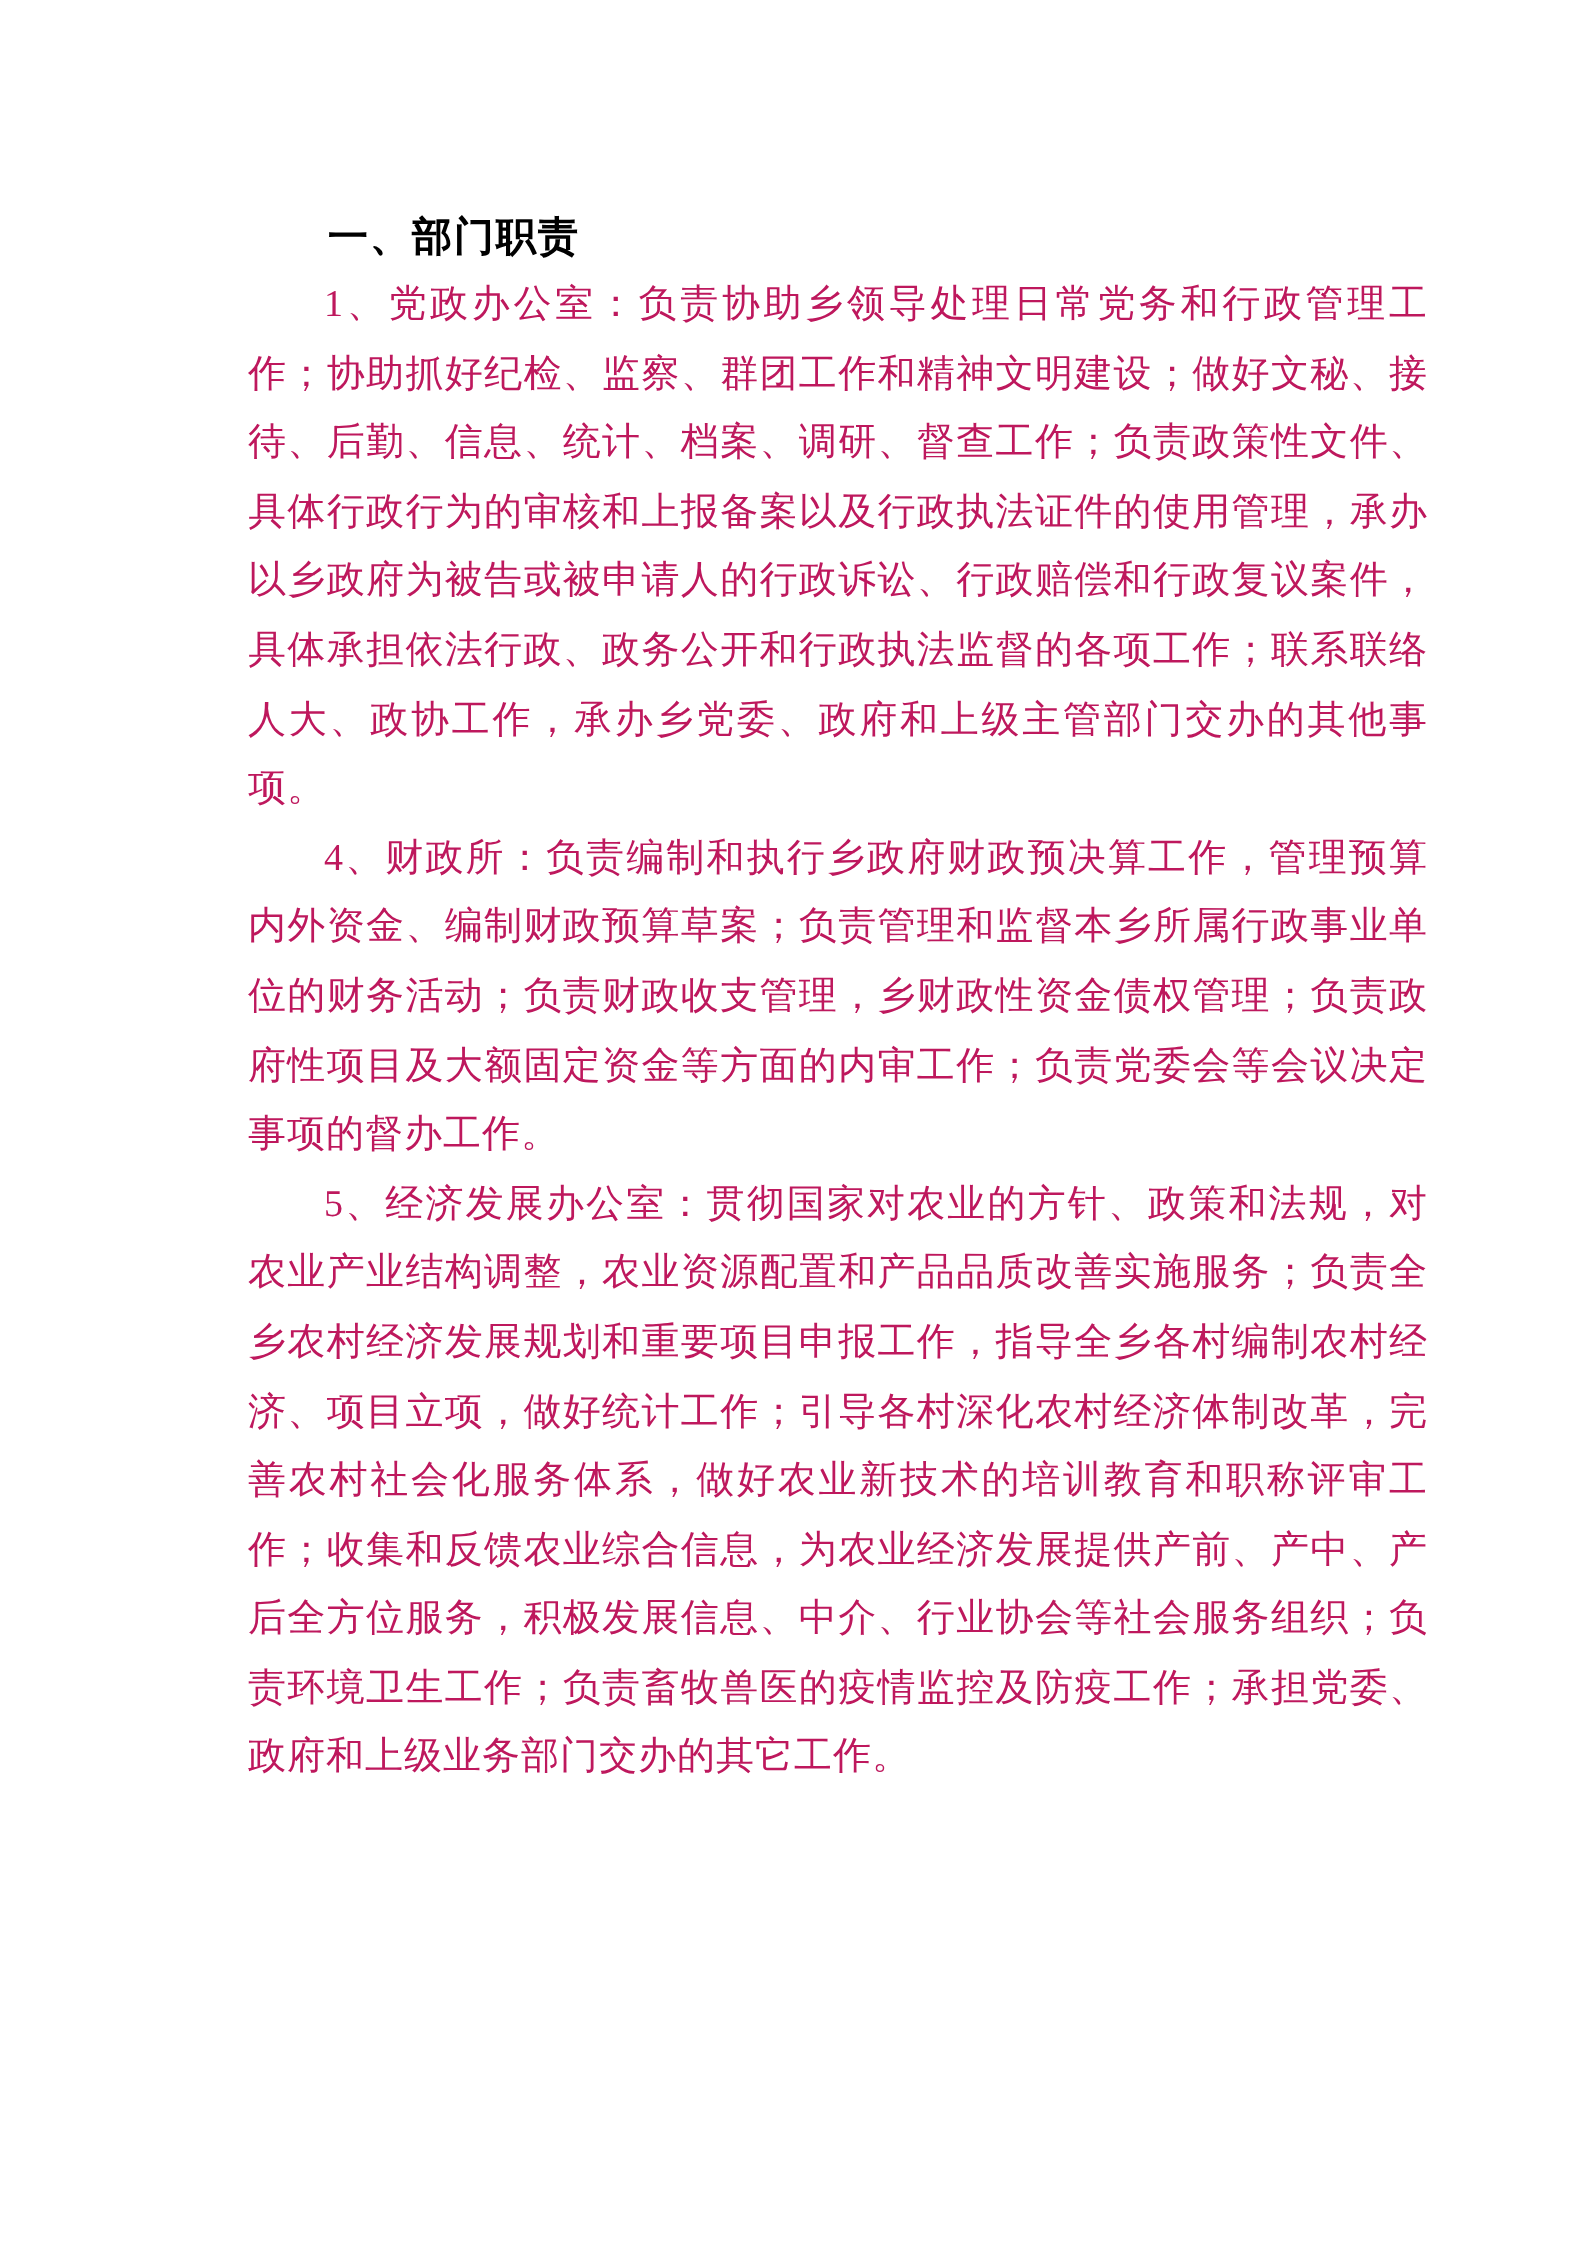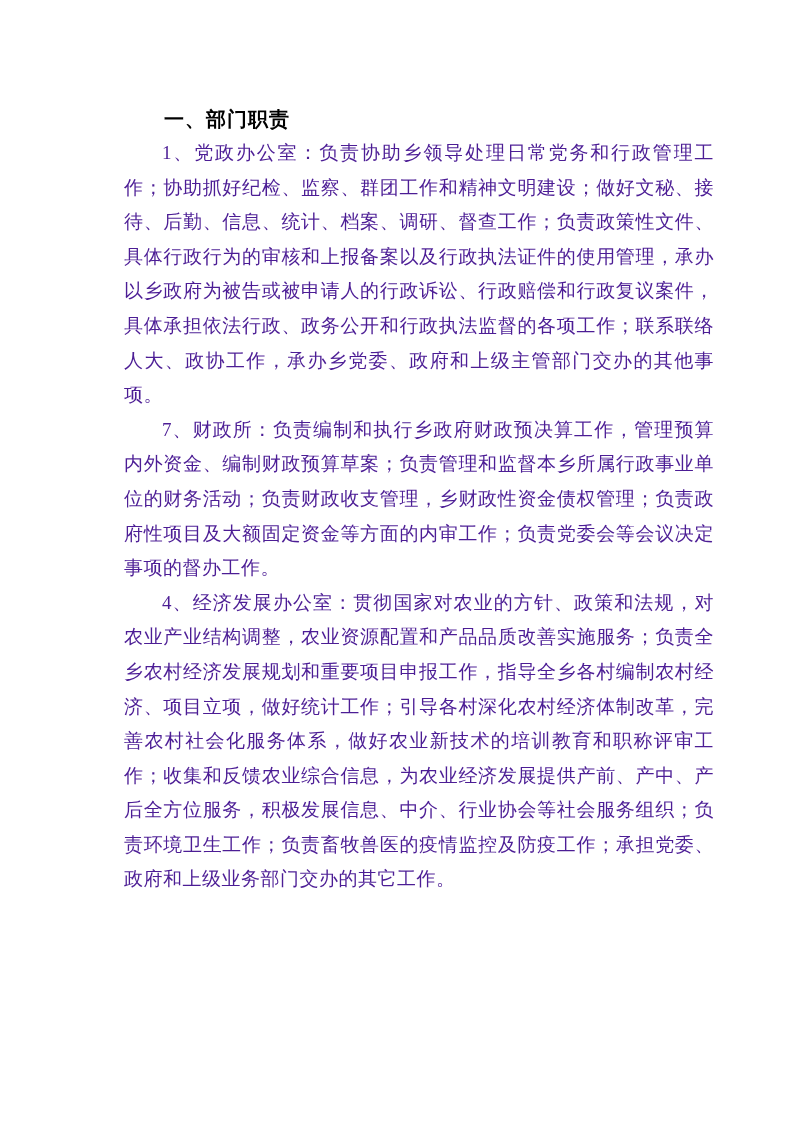--- a/index.html
+++ b/index.html
@@ -25,29 +25,29 @@
     line-height: 34px;
     color: #000000;
     text-indent: 2em;
     letter-spacing: 1px;
   }
   .doc-para {
     margin: 0;
     font-family: "Liberation Serif", serif;
     font-size: 19px;
     line-height: 34.6px;
-    color: #4c1d95;
+    color: #be185d;
     text-align: justify;
     text-justify: inter-ideograph;
     text-indent: 2em;
     word-break: break-all;
     letter-spacing: 0.5px;
   }
 </style>
 </head>
 <body>
 
 <div class="doc-page">
   <h1 class="doc-title">一、部门职责</h1>
   <p class="doc-para">1、党政办公室：负责协助乡领导处理日常党务和行政管理工作；协助抓好纪检、监察、群团工作和精神文明建设；做好文秘、接待、后勤、信息、统计、档案、调研、督查工作；负责政策性文件、具体行政行为的审核和上报备案以及行政执法证件的使用管理，承办以乡政府为被告或被申请人的行政诉讼、行政赔偿和行政复议案件，具体承担依法行政、政务公开和行政执法监督的各项工作；联系联络人大、政协工作，承办乡党委、政府和上级主管部门交办的其他事项。</p>
-  <p class="doc-para">7、财政所：负责编制和执行乡政府财政预决算工作，管理预算内外资金、编制财政预算草案；负责管理和监督本乡所属行政事业单位的财务活动；负责财政收支管理，乡财政性资金债权管理；负责政府性项目及大额固定资金等方面的内审工作；负责党委会等会议决定事项的督办工作。</p>
-  <p class="doc-para">4、经济发展办公室：贯彻国家对农业的方针、政策和法规，对农业产业结构调整，农业资源配置和产品品质改善实施服务；负责全乡农村经济发展规划和重要项目申报工作，指导全乡各村编制农村经济、项目立项，做好统计工作；引导各村深化农村经济体制改革，完善农村社会化服务体系，做好农业新技术的培训教育和职称评审工作；收集和反馈农业综合信息，为农业经济发展提供产前、产中、产后全方位服务，积极发展信息、中介、行业协会等社会服务组织；负责环境卫生工作；负责畜牧兽医的疫情监控及防疫工作；承担党委、政府和上级业务部门交办的其它工作。</p>
+  <p class="doc-para">4、财政所：负责编制和执行乡政府财政预决算工作，管理预算内外资金、编制财政预算草案；负责管理和监督本乡所属行政事业单位的财务活动；负责财政收支管理，乡财政性资金债权管理；负责政府性项目及大额固定资金等方面的内审工作；负责党委会等会议决定事项的督办工作。</p>
+  <p class="doc-para">5、经济发展办公室：贯彻国家对农业的方针、政策和法规，对农业产业结构调整，农业资源配置和产品品质改善实施服务；负责全乡农村经济发展规划和重要项目申报工作，指导全乡各村编制农村经济、项目立项，做好统计工作；引导各村深化农村经济体制改革，完善农村社会化服务体系，做好农业新技术的培训教育和职称评审工作；收集和反馈农业综合信息，为农业经济发展提供产前、产中、产后全方位服务，积极发展信息、中介、行业协会等社会服务组织；负责环境卫生工作；负责畜牧兽医的疫情监控及防疫工作；承担党委、政府和上级业务部门交办的其它工作。</p>
 </div>
 
 </body></html>

